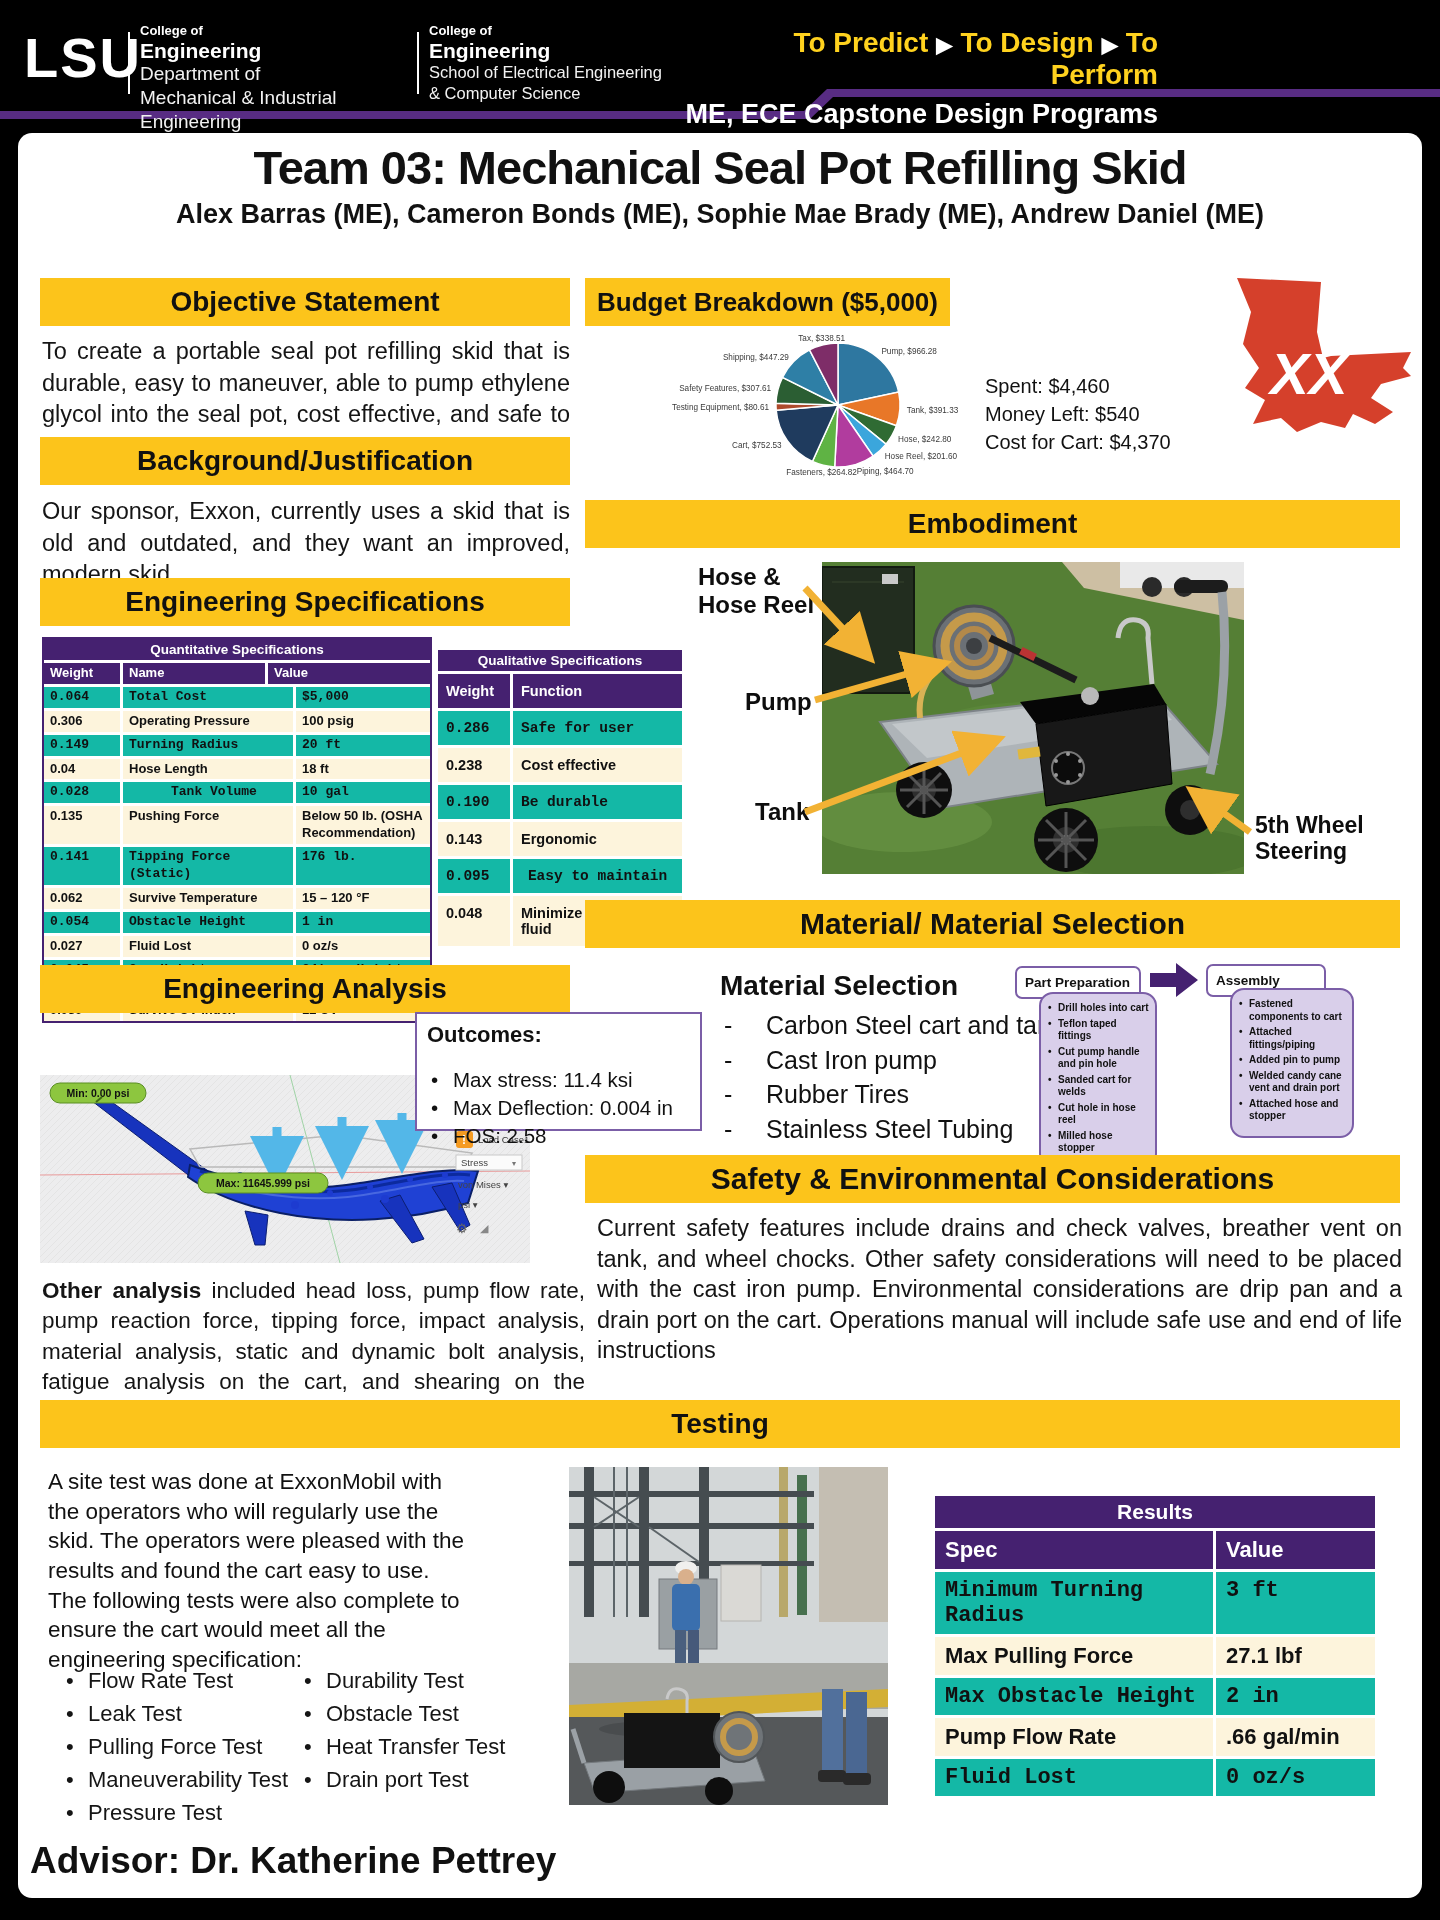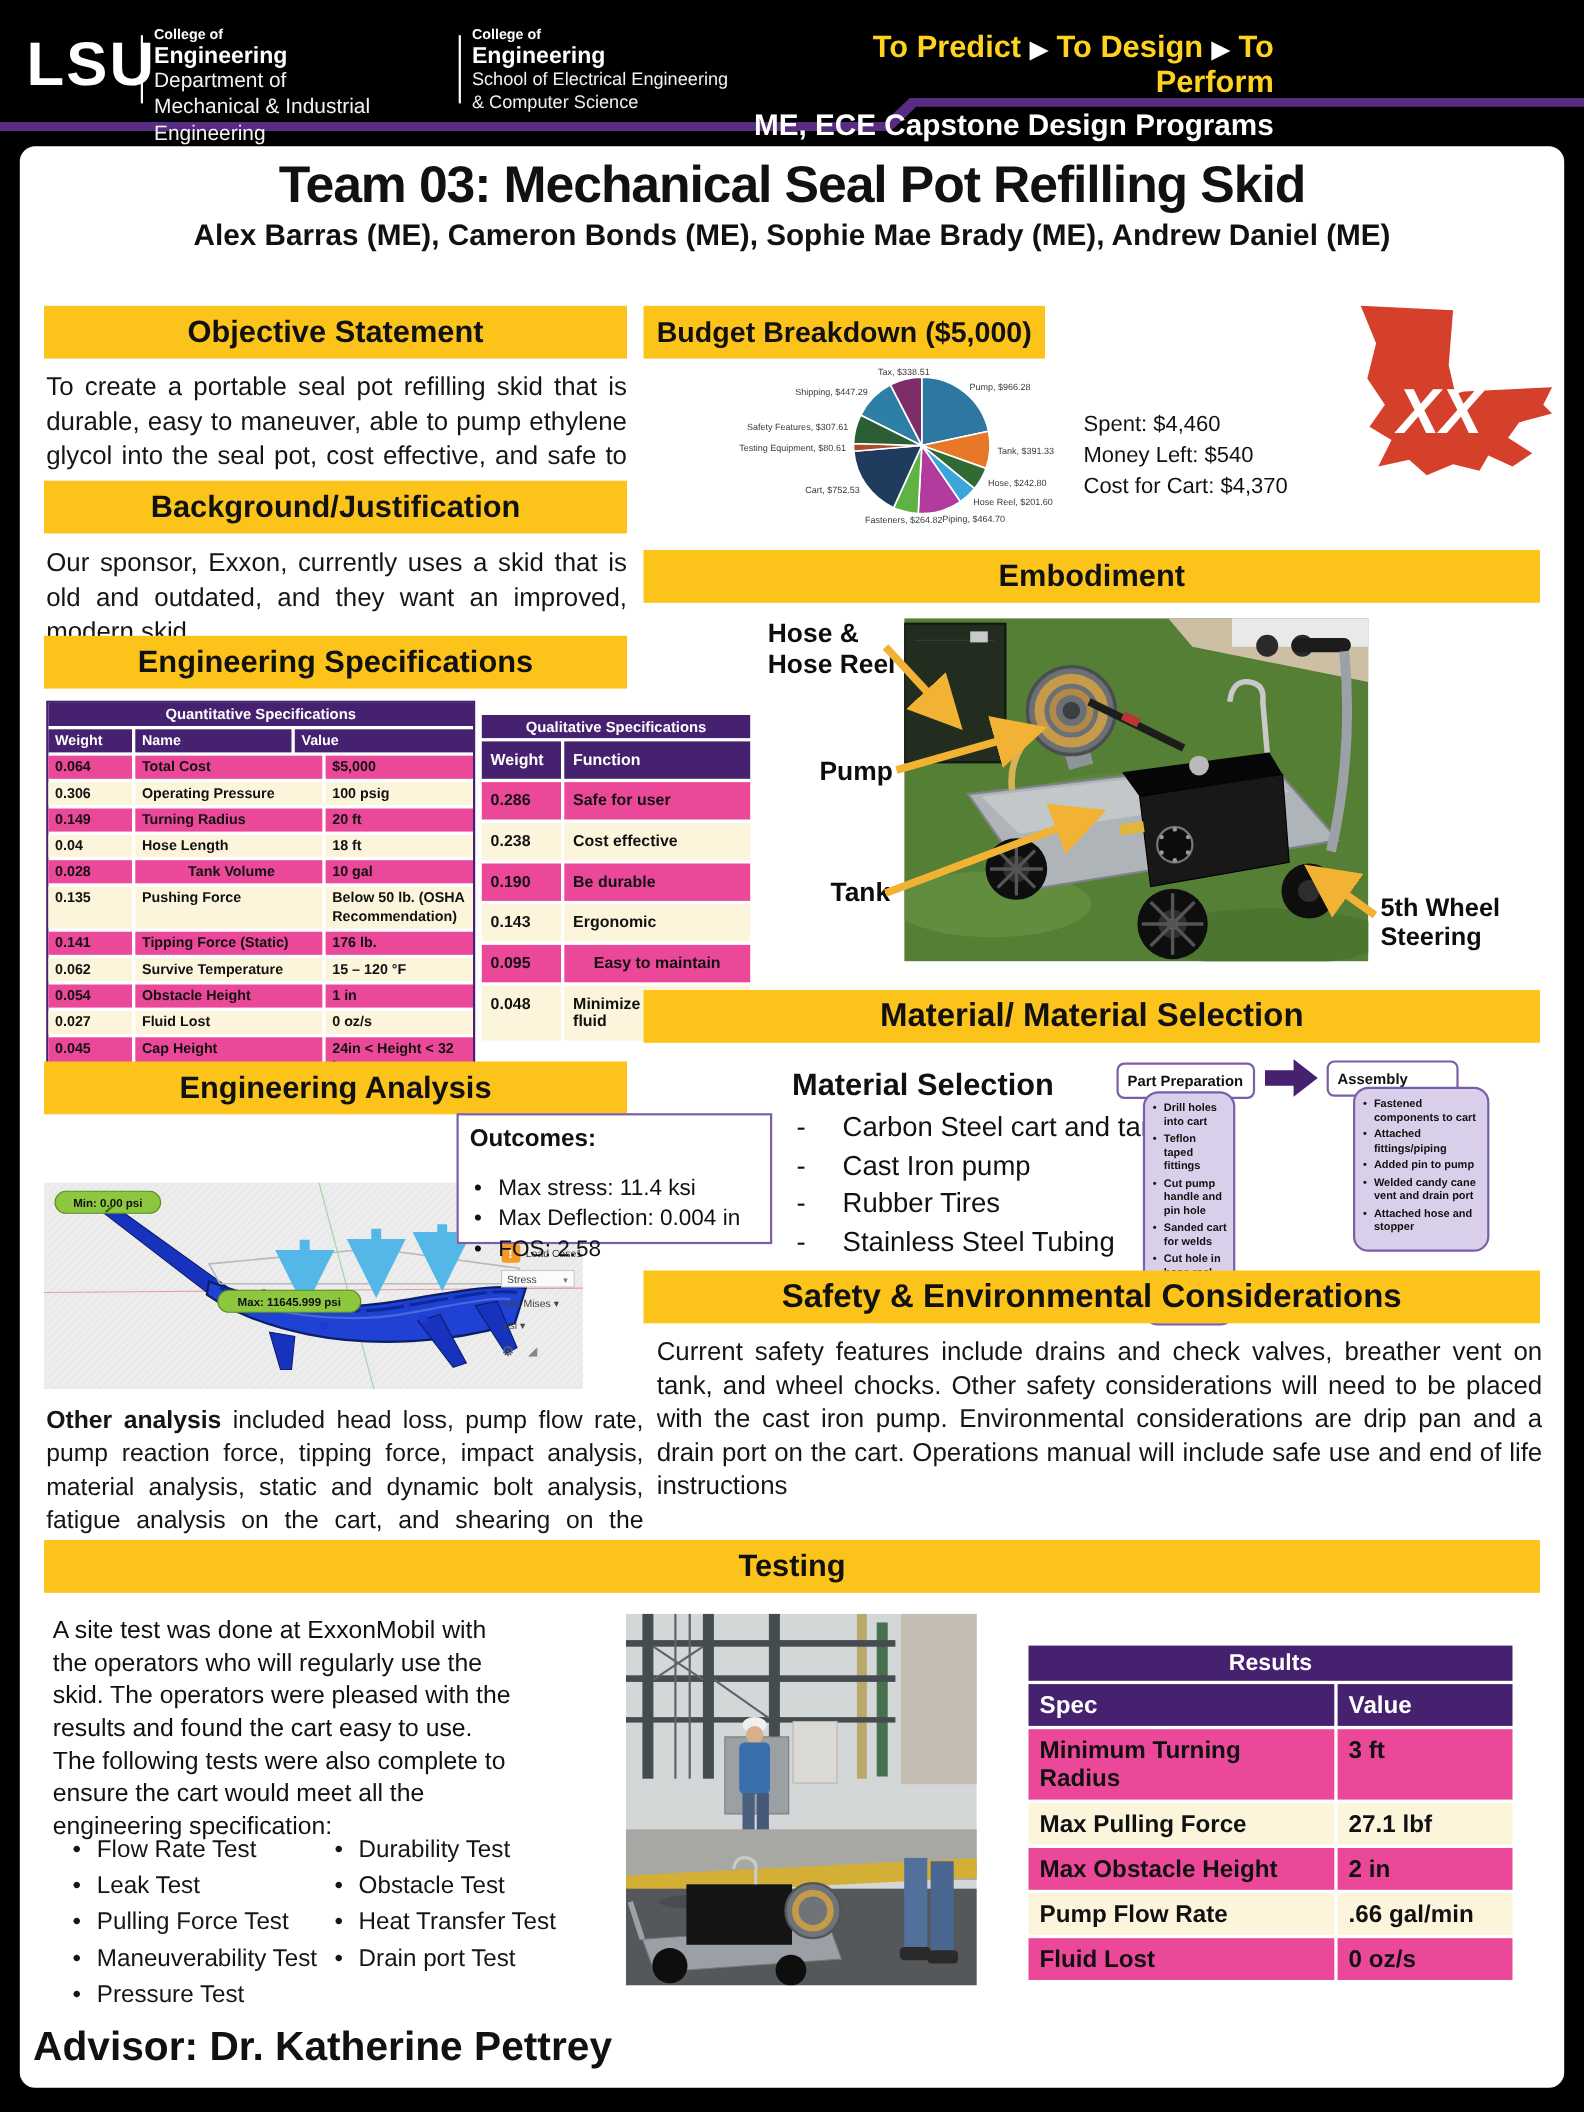--- a/index.html
+++ b/index.html
@@ -16,21 +16,21 @@
   .college .c3{font-size:19px;font-weight:400;color:#f2f2f2;line-height:1.25;}
   .vdiv{width:2px;background:#fff;}
   #motto{font-size:28px;font-weight:800;color:#FFD21E;text-align:right;}
   #motto .sep{color:#fff;font-size:21px;padding:0 8px;}
   #program{font-size:27px;font-weight:800;color:#fff;text-align:right;}
   
   .spec-table .t-title{background:#452170;color:#fff;text-align:center;font-weight:700;padding:3px 0;}
   .t-row{display:flex;gap:3px;margin-top:3px;}
   .t-cell{padding:3px 6px;}
   .t-head .t-cell{background:#452170;color:#fff;font-weight:700;}
-  .row-d .t-cell{background:#ec4899;}
+  .row-d .t-cell{background:#14b8a6;font-family:Liberation Mono, monospace;}
   .row-l .t-cell{background:#FDF4DC;}
   #quant-table{border:2px solid #452170;background:#fff;font-size:13px;}
   #quant-table .t-title{font-size:13.5px;}
   #quant-table .t-cell{font-weight:700;padding:2px 6px;line-height:1.3;}
   #qual-table{font-size:14.5px;}
   #qual-table .t-title{font-size:13.5px;}
   #qual-table .t-cell{font-weight:700;padding:9px 8px;}
   #results-table{font-size:22px;}
   #results-table .t-title{font-size:21px;padding:4px 0;}
   #results-table .t-cell{font-weight:600;padding:6px 10px;}
@@ -406,21 +406,21 @@
 <div class="abs bar" style="left:585px;top:900px;width:815px;font-size:30px;">Material/ Material Selection</div>
 <div class="abs" style="left:720px;top:970px;font-size:28px;font-weight:800;">Material Selection</div>
 <ul class="abs dash-list" style="left:722px;top:1008px;width:470px;">
     <li>Carbon Steel cart and tank</li>
     <li>Cast Iron pump</li>
     <li>Rubber Tires</li>
     <li>Stainless Steel Tubing</li>
   </ul>
 
 <div class="abs flowlabel" style="left:1015px;top:966px;width:126px;">Part Preparation</div>
-<div class="abs flowbox" style="left:1039px;top:992px;width:84px;min-height:148px;">
+<div class="abs flowbox" style="left:1039px;top:992px;width:118px;min-height:148px;">
   <ul class="tiny-list">
       <li>Drill holes into cart</li>
       <li>Teflon taped fittings</li>
       <li>Cut pump handle and pin hole</li>
       <li>Sanded cart for welds</li>
       <li>Cut hole in hose reel</li>
       <li>Milled hose stopper</li>
     </ul>
 </div>
 <svg class="abs" style="left:1150px;top:960px;" width="48" height="40" viewBox="0 0 48 40">

